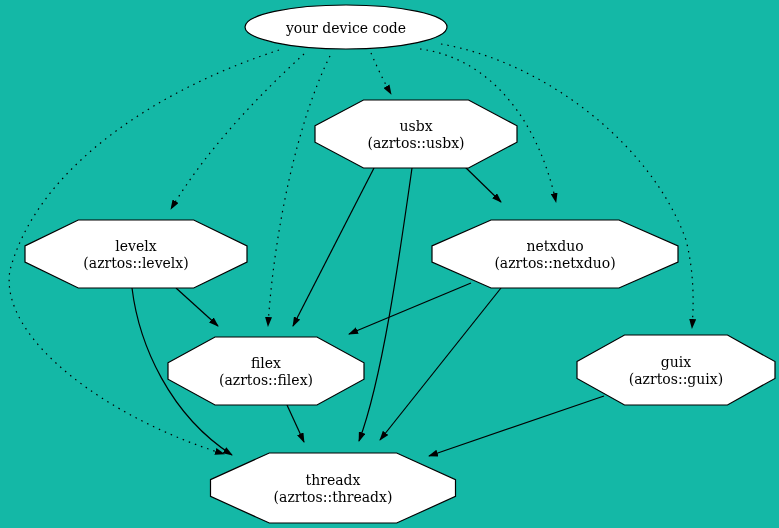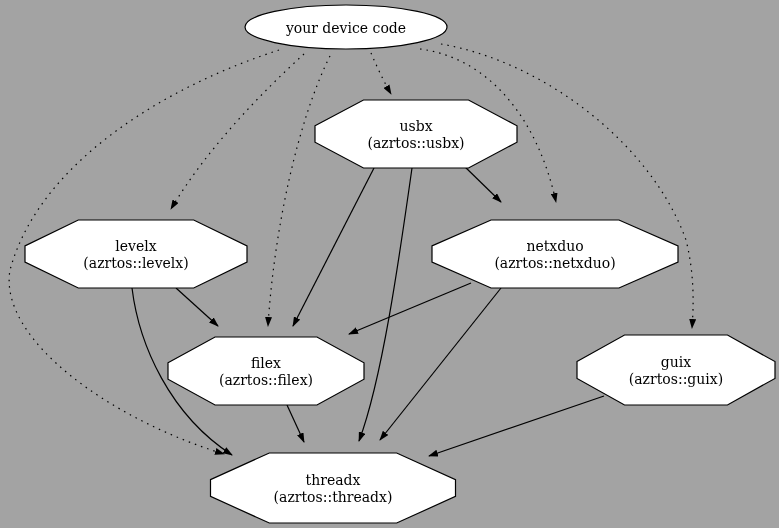--- a/index.html
+++ b/index.html
@@ -4,21 +4,21 @@
 <style>
   html, body {
     margin: 0;
     padding: 0;
     background: #ffffff;
   }
   .canvas {
     width: 779px;
     height: 528px;
     position: relative;
-    background: #a3a3a3;
+    background: #14b8a6;
     font-family: "DejaVu Serif", "Liberation Serif", serif;
   }
   svg text {
     font-family: "DejaVu Serif", "Liberation Serif", serif;
     font-size: 14px;
     fill: #000000;
     text-anchor: middle;
   }
   .node-shape {
     fill: #ffffff;

